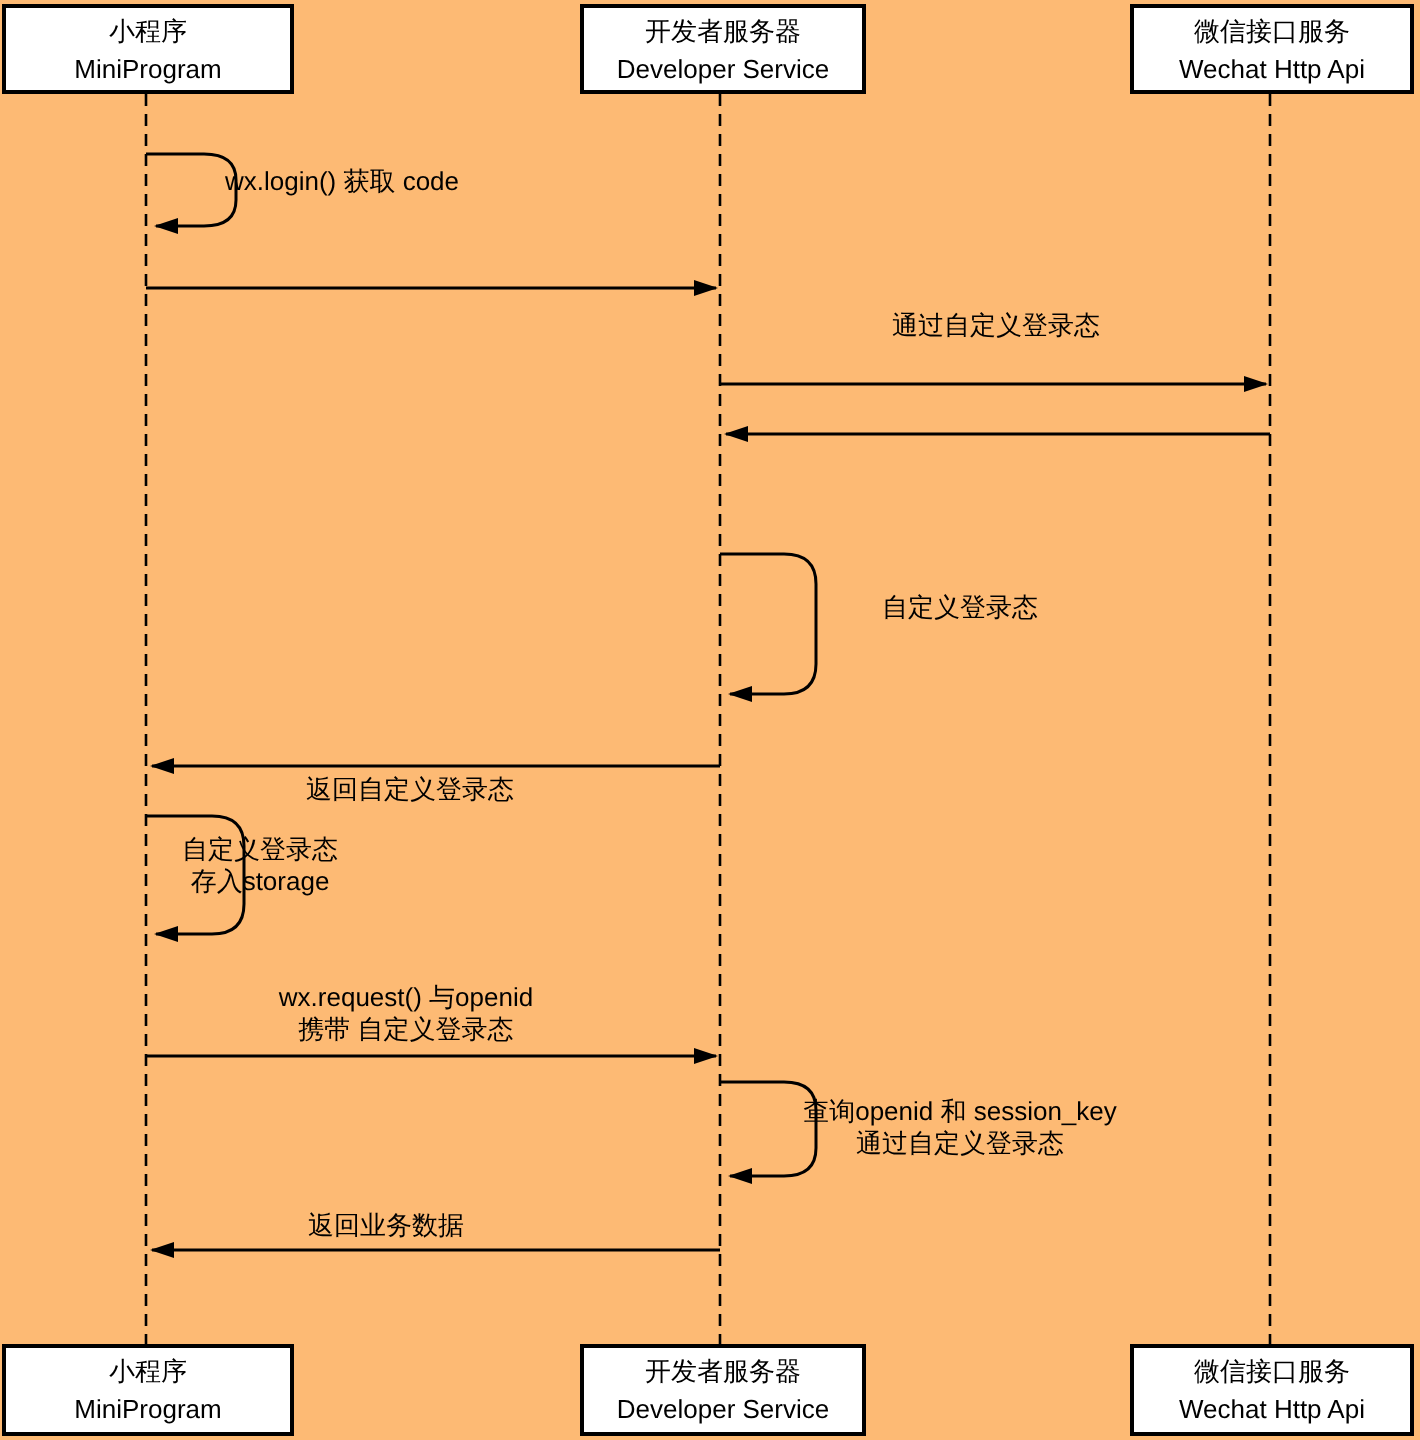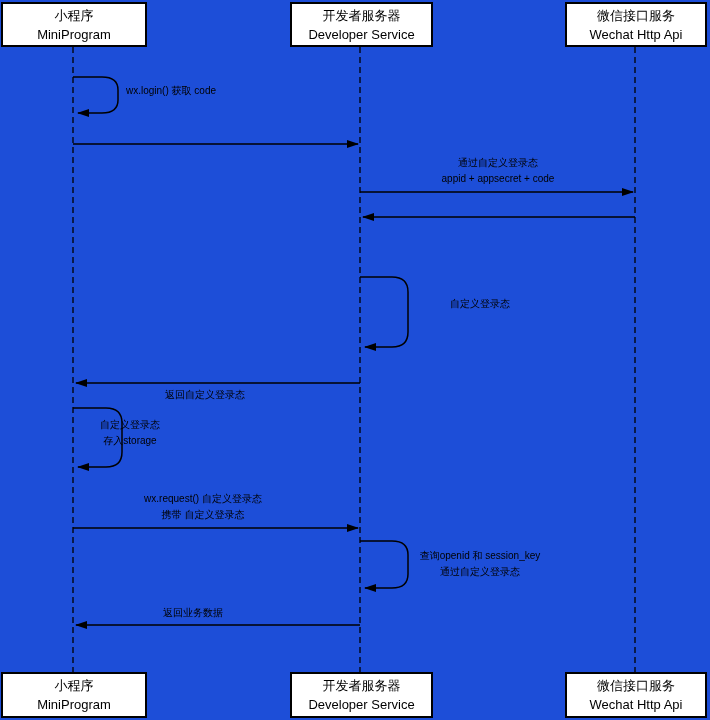--- a/index.html
+++ b/index.html
@@ -1,20 +1,20 @@
 <!DOCTYPE html>
 <html><head>
 <meta charset="utf-8">
 <style>
   html, body { margin: 0; padding: 0; background: #ffffff; }
   .diagram-canvas {
     position: relative;
     width: 710px;
     height: 720px;
-    background: #1d4ed8;
+    background: #fdba74;
     font-family: "Liberation Sans", "DejaVu Sans", sans-serif;
     color: #000000;
     overflow: hidden;
   }
   .wires {
     position: absolute;
     left: 0; top: 0;
   }
   .lifeline {
     stroke: #000000;
@@ -38,21 +38,21 @@
     justify-content: center;
     text-align: center;
     font-size: 13px;
     line-height: 19px;
     white-space: nowrap;
   }
   .mlabel {
     position: absolute;
     transform: translateX(-50%);
     text-align: center;
-    font-size: 10px;
+    font-size: 13px;
     line-height: 16px;
     white-space: nowrap;
   }
 </style>
 </head>
 <body>
 
 <div class="diagram-canvas">
 
   <svg class="wires" width="710" height="720" viewBox="0 0 710 720">
@@ -113,39 +113,38 @@
     <div>Wechat Http Api</div>
   </div>
 
   <div class="mlabel" style="left:171px; top:83px;">
     <div>wx.login() 获取 code</div>
   </div>
 
 
   <div class="mlabel" style="left:498px; top:155px;">
     <div>通过自定义登录态</div>
-    <div>appid + appsecret + code</div>
   </div>
 
 
   <div class="mlabel" style="left:480px; top:296px;">
     <div>自定义登录态</div>
   </div>
 
   <div class="mlabel" style="left:205px; top:367px;margin-top:20px;">
     <div>返回自定义登录态</div>
   </div>
 
   <div class="mlabel" style="left:130px; top:417px;">
     <div>自定义登录态</div>
     <div>存入storage</div>
   </div>
 
   <div class="mlabel" style="left:203px; top:491px;">
-    <div>wx.request() 自定义登录态</div>
+    <div>wx.request() 与openid</div>
     <div>携带 自定义登录态</div>
   </div>
 
   <div class="mlabel" style="left:480px; top:548px;">
     <div>查询openid 和 session_key</div>
     <div>通过自定义登录态</div>
   </div>
 
   <div class="mlabel" style="left:193px; top:605px;">
     <div>返回业务数据</div>

